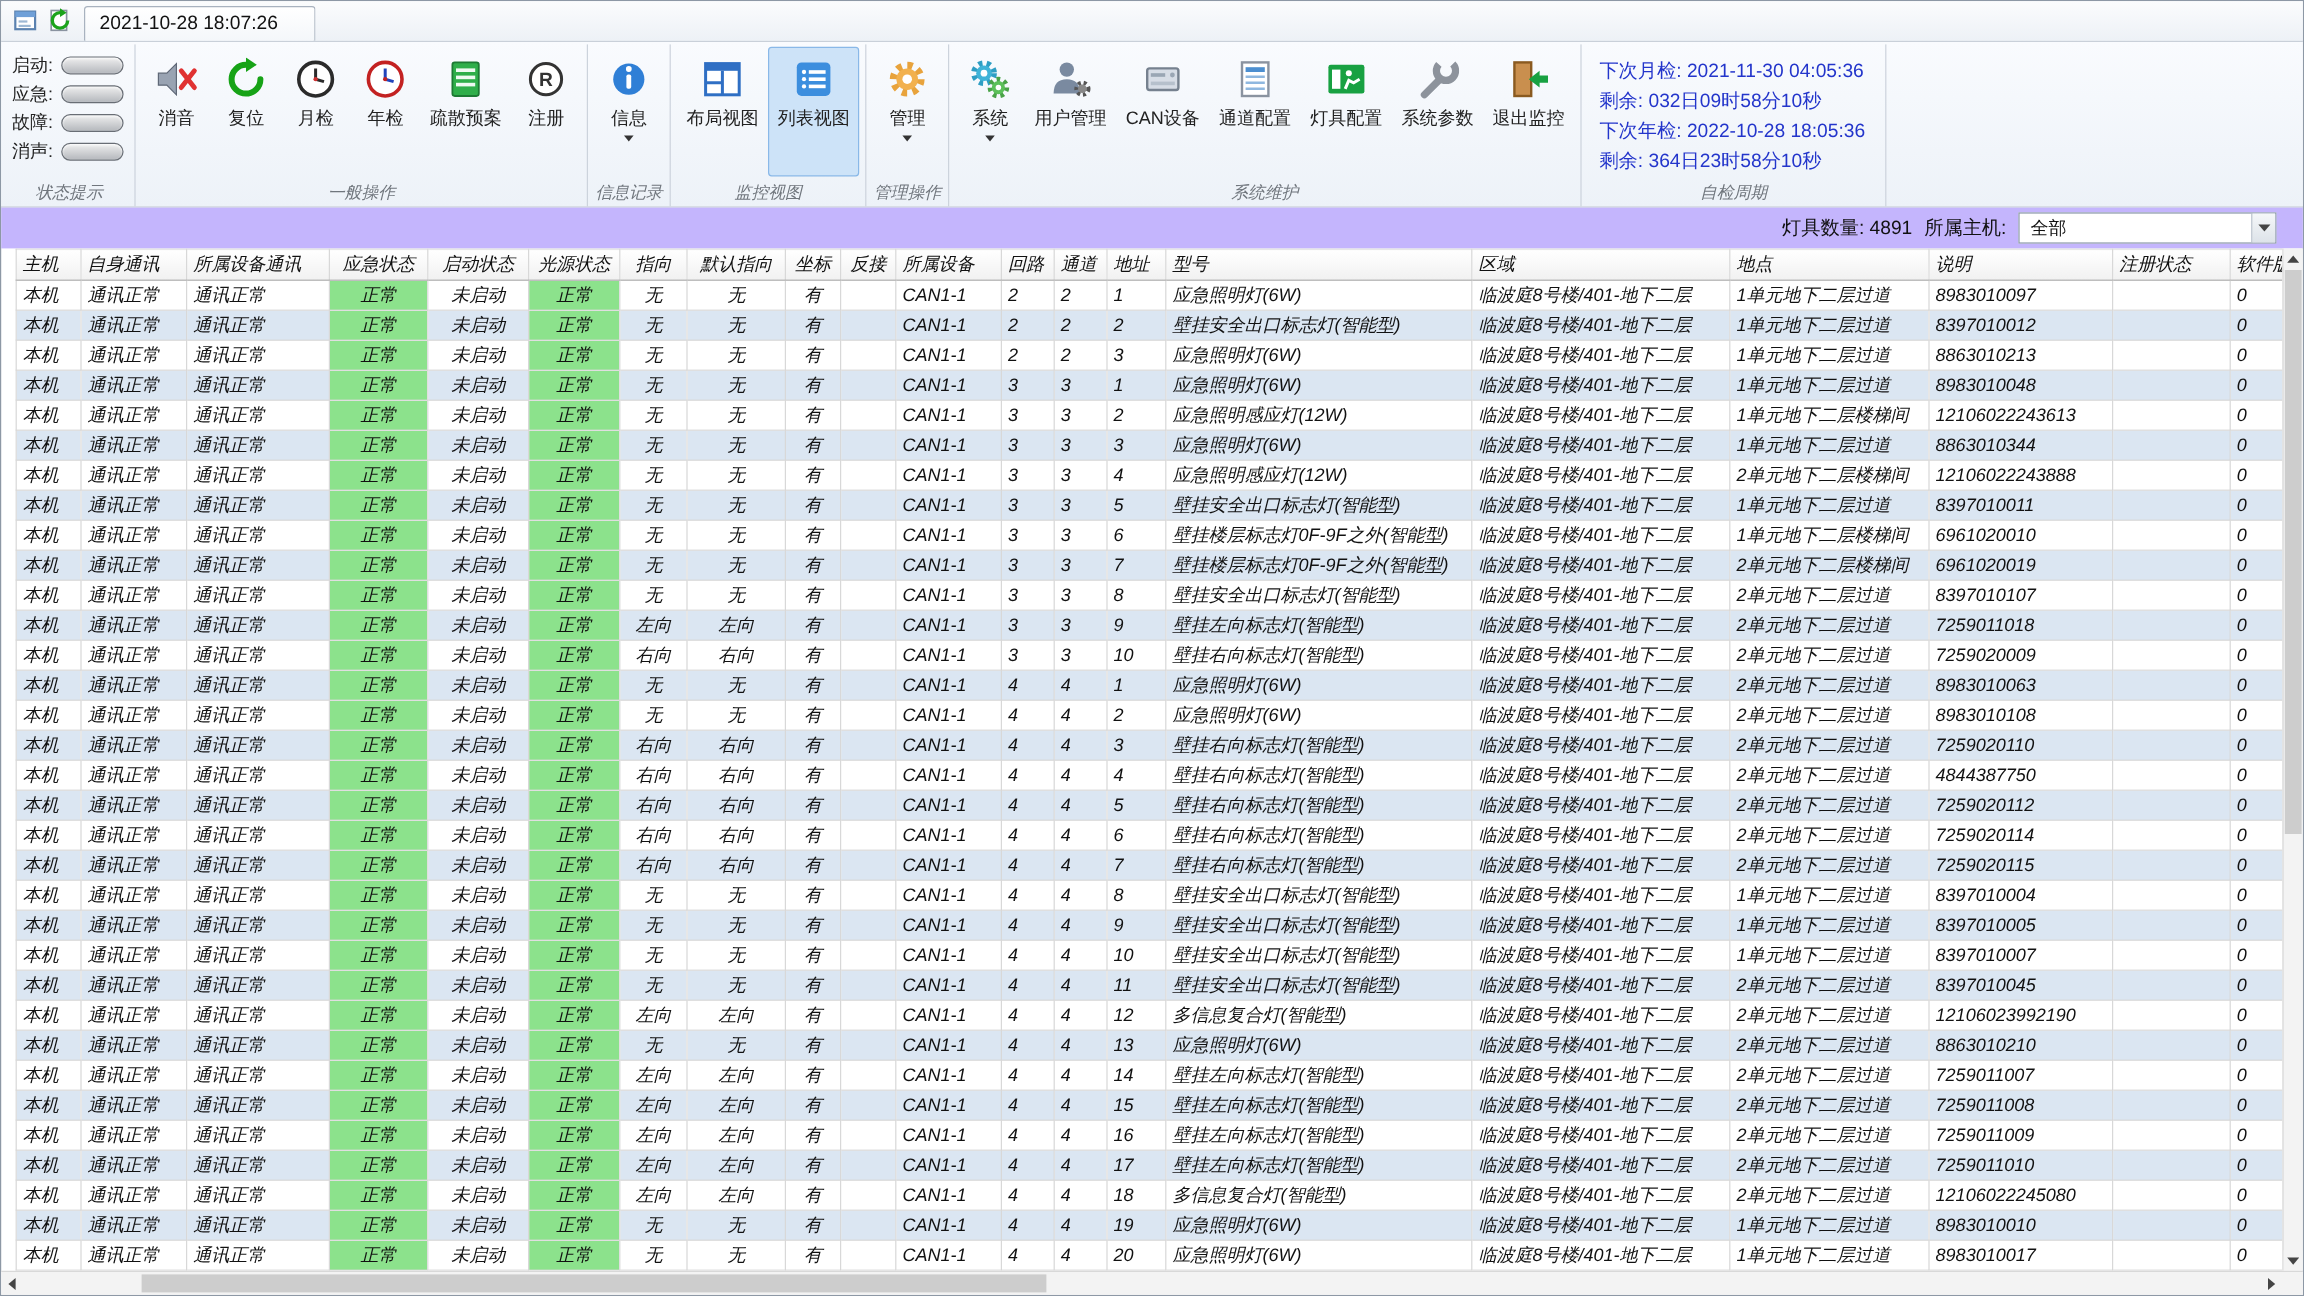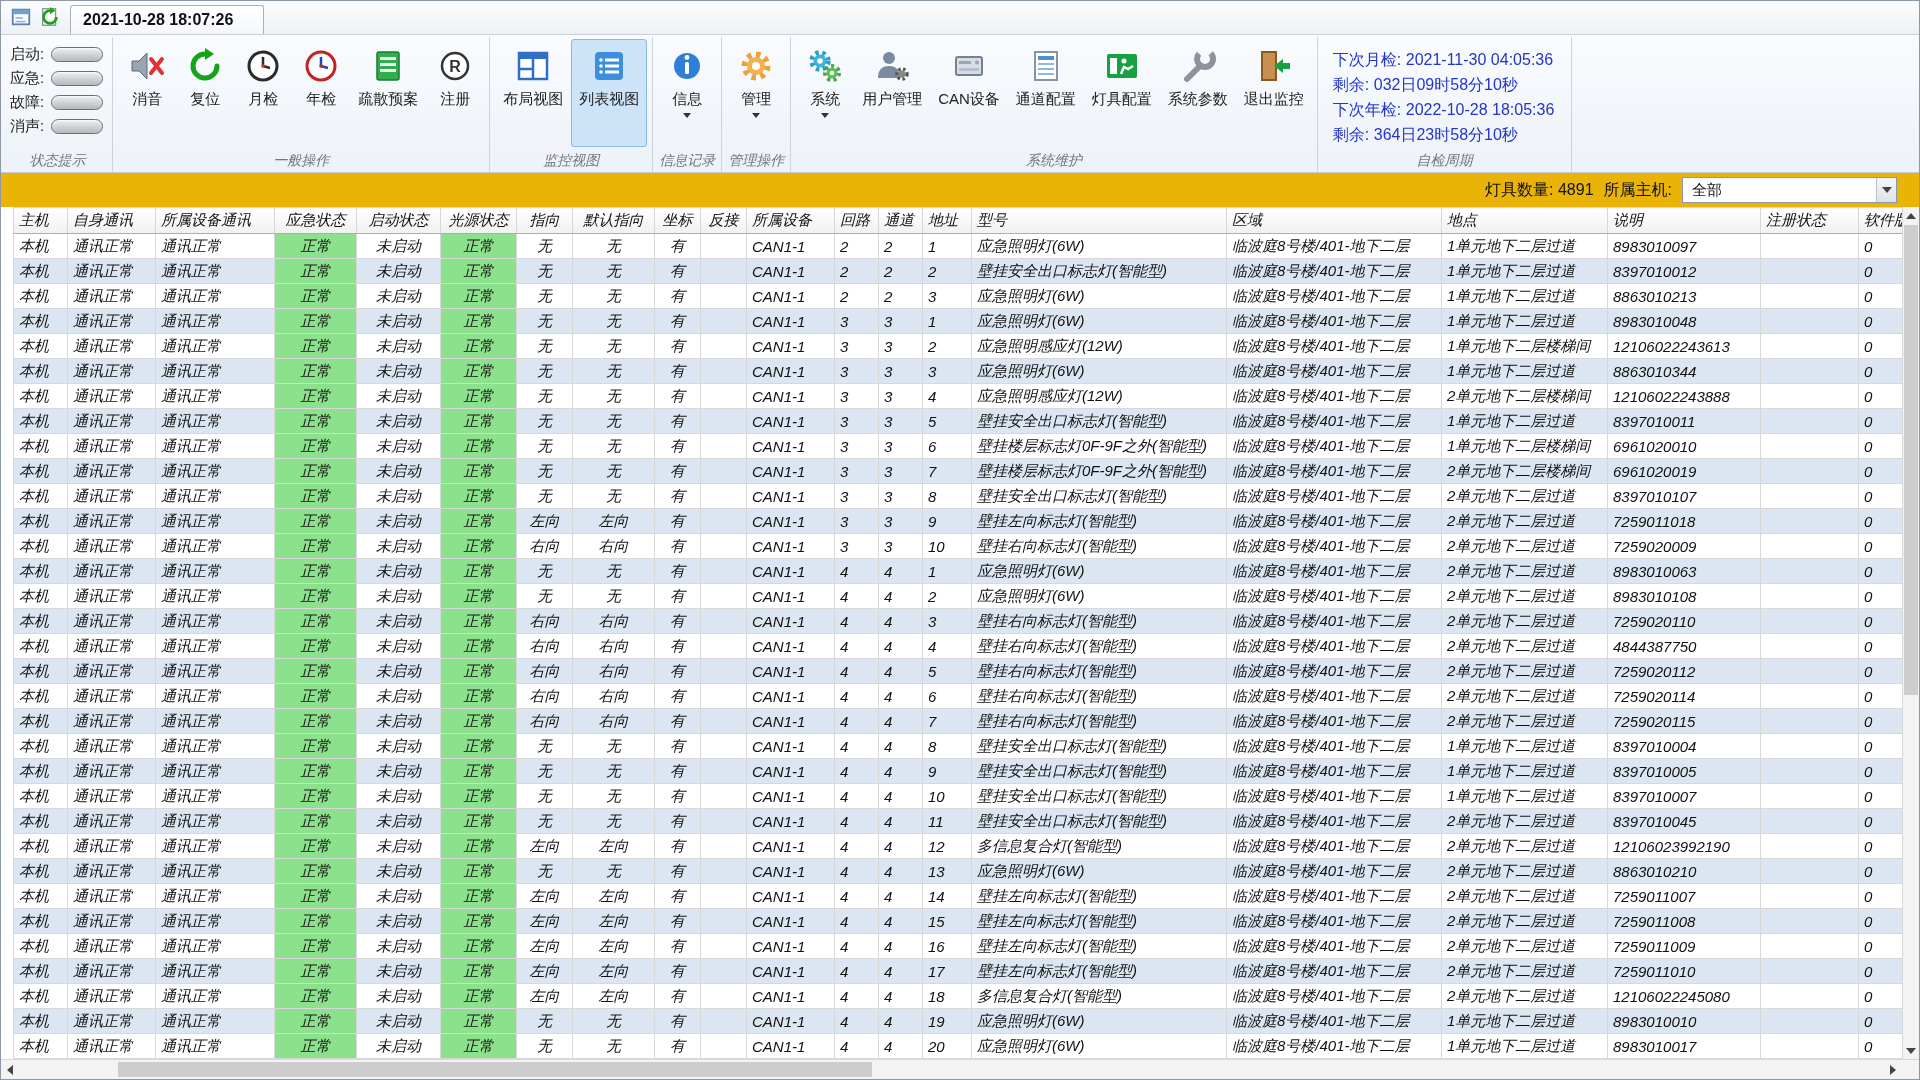--- a/index.html
+++ b/index.html
@@ -3,42 +3,42 @@
 <meta charset="utf-8">
 <style>
   * { box-sizing: border-box; margin: 0; padding: 0; }
   html,body { width:1920px; height:1080px; overflow:hidden; font-family:"Liberation Sans",sans-serif; background:#fff; }
   .window { width:1920px; height:1080px; border:1px solid #8d98a5; display:flex; flex-direction:column; background:#fff; }
 
   
   .titlebar { height:34px; flex:0 0 auto; background:linear-gradient(#fbfcfd,#edf1f6); display:flex; align-items:flex-end; padding-left:8px; border-bottom:1px solid #c9d0d9; }
   .tb-icons { display:flex; align-items:center; height:34px; gap:5px; margin-right:8px; }
   .tb-icon { width:24px; height:24px; display:inline-flex; align-items:center; justify-content:center; }
-  .doc-tab { height:29px; padding:0 30px 0 12px; display:flex; align-items:center; background:linear-gradient(#ffffff,#f4f7fa); border:1px solid #a8b2bf; border-bottom:none; border-radius:3px 3px 0 0; font-size:16px; color:#111;font-weight:bold; }
+  .doc-tab { height:29px; padding:0 30px 0 12px; display:flex; align-items:center; background:linear-gradient(#ffffff,#f4f7fa); border:1px solid #a8b2bf; border-bottom:none; border-radius:3px 3px 0 0; font-size:16px; color:#111; }
 
   
   .ribbon { height:138px; flex:0 0 auto; background:linear-gradient(#f9fbfe,#edf2f8); border-bottom:1px solid #c3cbd6; display:flex; align-items:stretch; padding:2px 0 0 2px; }
   .rgroup { display:flex; flex-direction:column; border-right:1px solid #ccd3dc; padding:2px 5px 0 5px; }
   .rgroup-content { flex:1; display:flex; align-items:flex-start; }
   .rgroup-label { height:22px; text-align:center; font-size:14px; color:#70767d; line-height:20px; flex:0 0 auto; white-space:nowrap;font-style:italic; }
 
   .status-rows { display:flex; flex-direction:column; gap:5px; padding:6px 4px 0 2px; }
   .status-row { display:flex; align-items:center; gap:7px; font-size:15px; color:#222; justify-content:flex-end; }
   .led { width:52px; height:15px; border:1px solid #696e75; border-radius:8px; background:linear-gradient(#efefef,#b5b8bd); box-shadow:inset 0 1px 2px rgba(255,255,255,.85); }
 
   .rbtn { min-width:58px; height:108px; display:flex; flex-direction:column; align-items:center; padding:7px 7px 0 7px; border:1px solid transparent; border-radius:3px; cursor:default; }
   .rbtn.active { background:#cde3f8; border-color:#89b8e8; }
   .rbtn-icon { width:38px; height:38px; margin-bottom:5px; display:flex; align-items:center; justify-content:center; }
   .rbtn-label { font-size:15px; color:#222; line-height:18px; text-align:right; white-space:nowrap; }
   .dd { width:0; height:0; border-left:4px solid transparent; border-right:4px solid transparent; border-top:5px solid #333; margin-top:5px; }
 
   .selfcheck { padding:8px 12px 0 10px; font-size:16px; color:#2335cb; line-height:25px; white-space:nowrap; }
 
   
-  .infobar { height:34px; flex:0 0 auto; display:flex; align-items:center; justify-content:flex-end; gap:10px; padding-right:22px; background:#eab308; font-size:16px; color:#111; }
+  .infobar { height:34px; flex:0 0 auto; display:flex; align-items:center; justify-content:flex-end; gap:10px; padding-right:22px; background:#c4b5fd; font-size:16px; color:#111; }
   .combo { width:215px; height:26px; border:1px solid #8a98a8; background:#fff; display:flex; align-items:center; justify-content:space-between; padding-left:9px; font-size:15px; }
   .combo-btn { width:20px; height:100%; background:linear-gradient(#f5f7f9,#dde3e9); border-left:1px solid #b7c0cb; display:flex; align-items:center; justify-content:center; }
   .tri-down { width:0; height:0; border-left:5px solid transparent; border-right:5px solid transparent; border-top:6px solid #444; }
   .tri-up { width:0; height:0; border-left:5px solid transparent; border-right:5px solid transparent; border-bottom:6px solid #444; }
   .tri-left { width:0; height:0; border-top:5px solid transparent; border-bottom:5px solid transparent; border-right:6px solid #444; }
   .tri-right { width:0; height:0; border-top:5px solid transparent; border-bottom:5px solid transparent; border-left:6px solid #444; }
 
   
   .content { flex:1 1 auto; display:flex; overflow:hidden; }
   .table-wrap { flex:1; overflow:hidden; padding-left:12px;font-style:italic; }
@@ -182,20 +182,37 @@
         </div>
       </div>
       <div class="rgroup-label">一般操作</div>
     </div>
 
     <div class="rgroup">
       <div class="rgroup-content">
         <div class="rbtn">
           <span class="rbtn-icon">
             <svg viewBox="0 0 36 36" width="36" height="36">
+                <circle cx="18" cy="18" r="13" fill="#2f7fd6"></circle>
+                <rect x="16" y="14" width="4" height="12" rx="1.5" fill="#fff"></rect>
+                <circle cx="18" cy="9.5" r="2.4" fill="#fff"></circle>
+              </svg>
+          </span>
+          <span class="rbtn-label">信息</span>
+          <span class="dd"></span>
+        </div>
+      </div>
+      <div class="rgroup-label">信息记录</div>
+    </div>
+
+    <div class="rgroup">
+      <div class="rgroup-content">
+        <div class="rbtn">
+          <span class="rbtn-icon">
+            <svg viewBox="0 0 36 36" width="36" height="36">
                 <rect x="4" y="5" width="28" height="26" fill="#fff" stroke="#2f6fc4" stroke-width="2.5"></rect>
                 <rect x="4" y="5" width="28" height="6" fill="#2f6fc4"></rect>
                 <line x1="18" y1="11" x2="18" y2="31" stroke="#2f6fc4" stroke-width="2.5"></line>
                 <line x1="4" y1="21" x2="18" y2="21" stroke="#2f6fc4" stroke-width="2.5"></line>
               </svg>
           </span>
           <span class="rbtn-label">布局视图</span>
         </div>
         <div class="rbtn active">
           <span class="rbtn-icon">
@@ -206,37 +223,20 @@
                 <circle cx="10" cy="24" r="1.8" fill="#fff"></circle>
                 <rect x="14" y="10.5" width="14" height="3" fill="#fff"></rect>
                 <rect x="14" y="16.5" width="14" height="3" fill="#fff"></rect>
                 <rect x="14" y="22.5" width="14" height="3" fill="#fff"></rect>
               </svg>
           </span>
           <span class="rbtn-label">列表视图</span>
         </div>
       </div>
       <div class="rgroup-label">监控视图</div>
-    </div>
-
-    <div class="rgroup">
-      <div class="rgroup-content">
-        <div class="rbtn">
-          <span class="rbtn-icon">
-            <svg viewBox="0 0 36 36" width="36" height="36">
-                <circle cx="18" cy="18" r="13" fill="#2f7fd6"></circle>
-                <rect x="16" y="14" width="4" height="12" rx="1.5" fill="#fff"></rect>
-                <circle cx="18" cy="9.5" r="2.4" fill="#fff"></circle>
-              </svg>
-          </span>
-          <span class="rbtn-label">信息</span>
-          <span class="dd"></span>
-        </div>
-      </div>
-      <div class="rgroup-label">信息记录</div>
     </div>
 
     <div class="rgroup">
       <div class="rgroup-content">
         <div class="rbtn">
           <span class="rbtn-icon">
             <svg viewBox="0 0 36 36" width="36" height="36">
                 <circle cx="18" cy="18" r="11" fill="none" stroke="#e8a33c" stroke-width="7" stroke-dasharray="4.2 4.4"></circle>
                 <circle cx="18" cy="18" r="9" fill="#f2b14e"></circle>
                 <circle cx="18" cy="18" r="4" fill="#fff"></circle>

